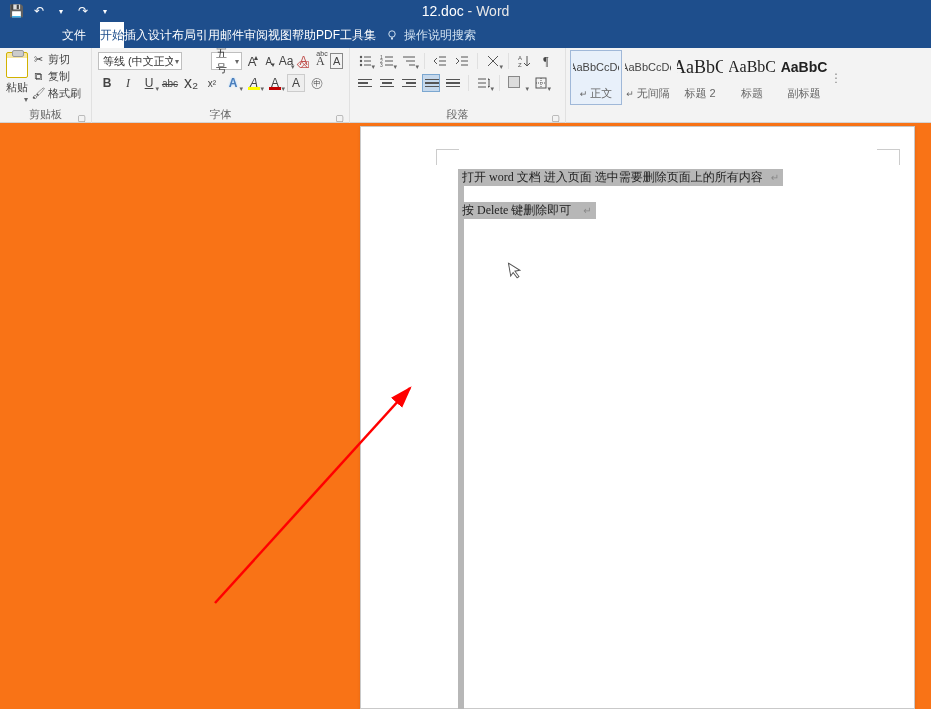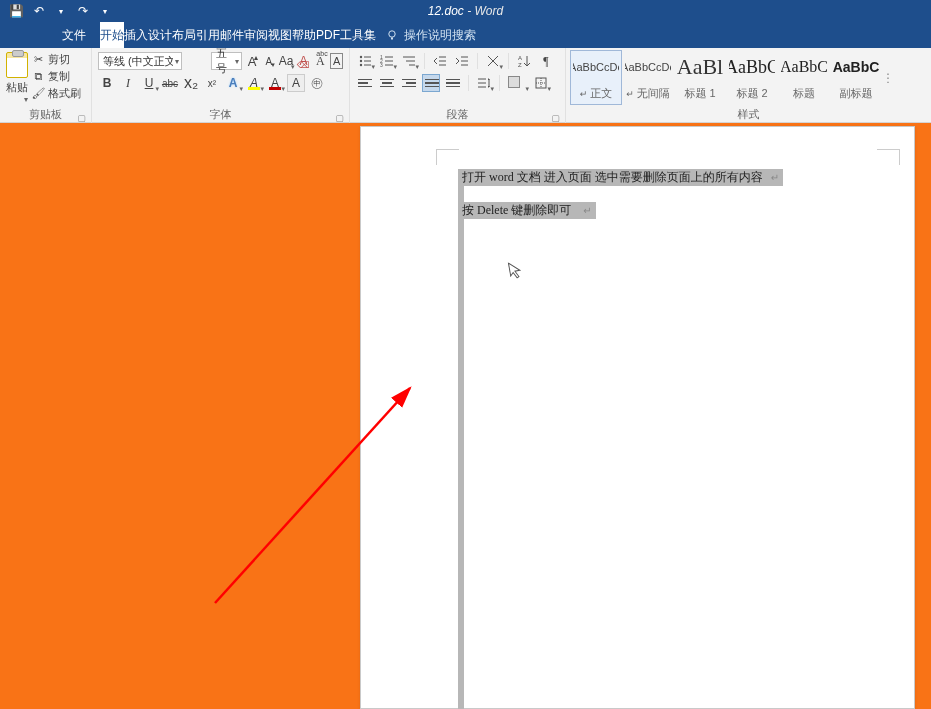--- a/index.html
+++ b/index.html
@@ -32,23 +32,22 @@
     align-items: center;
     justify-content: center;
     color: #fff;
     font-size: 12px;
   }
   .title-text {
     position: absolute;
     left: 50%;
     transform: translateX(-50%);
     color: #e8e8e8;
-    font-size: 12px;
+    font-size: 14px;
     white-space: nowrap;
-    font-style: italic;
   }
   .title-doc-name {
     color: #fff;
   }
   .ribbon-tabs {
     height: 26px;
     background: #1e4e8c;
     display: flex;
     align-items: stretch;
   }
@@ -648,39 +647,32 @@
     <div class="styles-body">
       <div class="style-item active">
         <div class="style-preview" style="font-size:11px;">AaBbCcDc</div>
         <div class="style-name"><span style="font-size:9px;">↵</span> <span>正文</span></div>
       </div>
       <div class="style-item">
         <div class="style-preview" style="font-size:11px;">AaBbCcDc</div>
         <div class="style-name"><span style="font-size:9px;">↵</span> <span>无间隔</span></div>
       </div>
       <div class="style-item">
-        <div class="style-preview big">AaBl</div>
-        <div class="style-name">标题 1</div>
-      </div>
-      <div class="style-item">
         <div class="style-preview h1">AaBbC</div>
         <div class="style-name">标题 2</div>
       </div>
       <div class="style-item">
         <div class="style-preview h2">AaBbC</div>
         <div class="style-name">标题</div>
       </div>
       <div class="style-item">
         <div class="style-preview subtitle">AaBbC</div>
         <div class="style-name">副标题</div>
       </div>
       <div style="width:12px;display:flex;align-items:center;justify-content:center;color:#888;">⋮</div>
-    </div>
-    <div class="group-label">
-      <span>样式</span>
     </div>
   </div>
 </div>
 
 <div class="doc-area">
   <div class="page">
     <div class="margin-guide-tl"></div>
     <div class="margin-guide-tr"></div>
     <div class="sel-block"></div>
     <div class="sel-line1">

